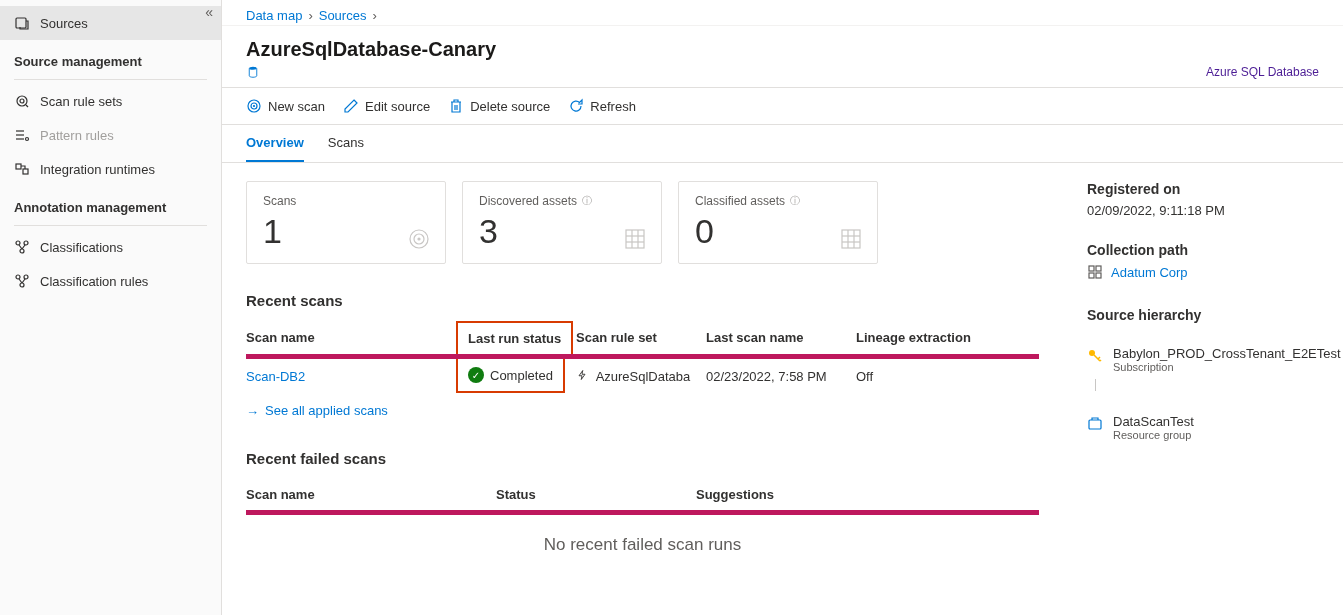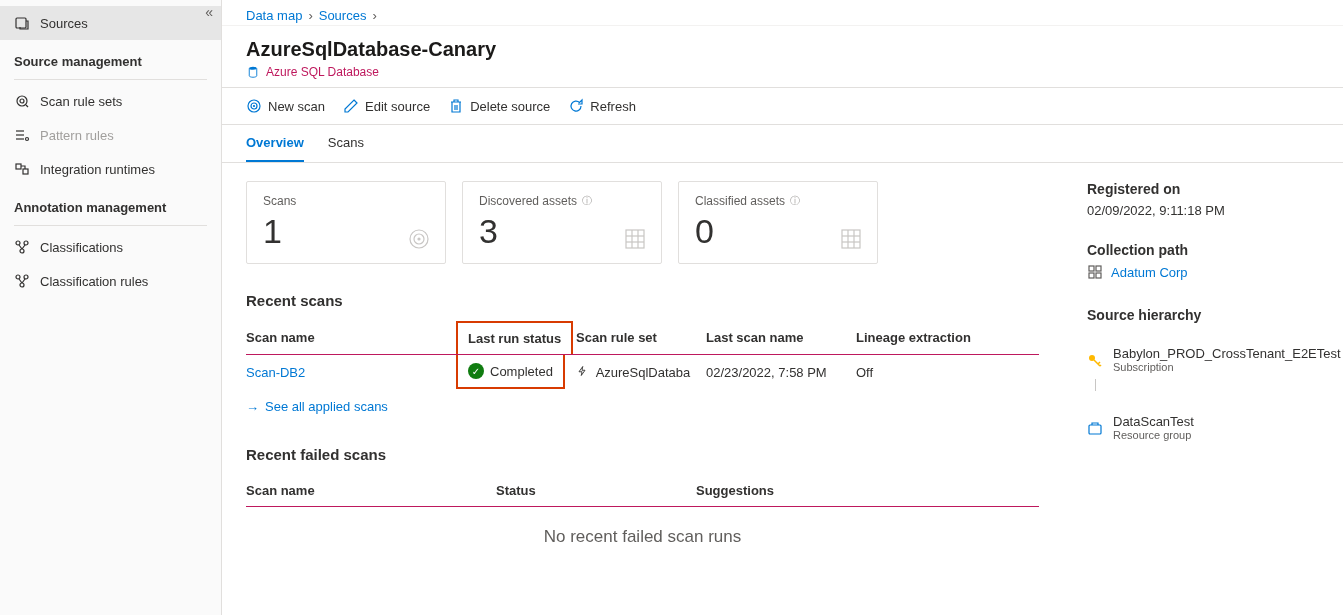--- a/index.html
+++ b/index.html
@@ -15,21 +15,21 @@
   .sidebar-section { font-size: 13px; font-weight: 600; padding: 14px 14px 6px 14px; color: #323130; }
   .sidebar-divider { border: none; border-top: 1px solid #e1dfdd; margin: 4px 14px; }
   
   .main { flex: 1; display: flex; flex-direction: column; overflow: hidden; }
   .breadcrumb { display: flex; align-items: flex-end; padding: 8px 24px 2px 24px; font-size: 13px; color: #605e5c; border-bottom: 1px solid #f3f2f1; }
   .breadcrumb a { color: #0078d4; text-decoration: none; }
   .breadcrumb .sep { margin: 0 6px; color: #605e5c; }
   
   .title-area { padding: 12px 24px 8px 24px; }
   .page-title { font-size: 20px; font-weight: 600; color: #1b1a19; }
-  .subtype { display: flex; align-items: center; margin-top: 4px; font-size: 12px; color: #be185d; }
+  .subtype { display: flex; align-items: center; margin-top: 4px; font-size: 12px; color: #4c1d95; justify-content: space-between; }
   .subtype .db-icon { width: 14px; height: 14px; margin-right: 6px; color: #0078d4; display: inline-flex; align-items: center; justify-content: center; }
   
   .toolbar { display: flex; align-items: center; padding: 6px 24px; border-bottom: 1px solid #e1dfdd; border-top: 1px solid #e1dfdd; gap: 18px; }
   .toolbar-btn { display: inline-flex; align-items: center; font-size: 13px; color: #323130; cursor: pointer; padding: 4px 0; }
   .toolbar-btn .icon { width: 16px; height: 16px; margin-right: 6px; color: #0078d4; display: inline-flex; align-items: center; justify-content: center; }
   
   .tabs { display: flex; padding: 0 24px; border-bottom: 1px solid #e1dfdd; gap: 24px; }
   .tab { padding: 10px 0; font-size: 13px; color: #323130; cursor: pointer; border-bottom: 2px solid transparent; }
   .tab.active { color: #0078d4; border-bottom-color: #0078d4; font-weight: 600; }
   
@@ -43,21 +43,21 @@
   .cards { display: flex; gap: 16px; margin-bottom: 28px; }
   .card { border: 1px solid #e1dfdd; border-radius: 2px; padding: 12px 16px; width: 200px; position: relative; }
   .card-label { font-size: 12px; color: #605e5c; margin-bottom: 4px; display: flex; align-items: center; }
   .card-label .info-icon { margin-left: 4px; width: 12px; height: 12px; color: #a19f9d; display: inline-flex; align-items: center; justify-content: center; font-size: 10px; }
   .card-value { font-size: 34px; font-weight: 300; color: #323130; }
   .card-icon { position: absolute; right: 14px; bottom: 12px; width: 24px; height: 24px; color: #c8c6c4; }
   
   .section-title { font-size: 15px; font-weight: 600; margin-bottom: 12px; color: #323130; }
   .scan-table { width: 100%; border-collapse: collapse; font-size: 13px; }
   .scan-table th, .scan-table td { text-align: left; padding: 8px 10px 8px 0; vertical-align: middle; }
-  .scan-table th { font-weight: 600; color: #323130; border-bottom: 1px solid #be185d; }
+  .scan-table th { font-weight: 600; color: #323130; border-bottom: 5px solid #be185d; }
   .scan-table td { color: #323130; }
   .scan-table a { color: #0078d4; text-decoration: none; }
   
   .highlight-box { border: 2px solid #d83b01; display: inline-block; padding: 0; }
   .highlight-th { padding: 8px 10px 8px 10px !important; display: block; }
   .highlight-td { padding: 8px 10px 8px 10px !important; display: flex; align-items: center; }
   
   .status-success { display: inline-flex; align-items: center; }
   .status-success .check { width: 16px; height: 16px; border-radius: 50%; background: #107c10; color: white; display: inline-flex; align-items: center; justify-content: center; font-size: 10px; margin-right: 6px; }
   
@@ -66,21 +66,21 @@
   .ruleset-icon { margin-right: 4px; color: #323130; }
   
   .empty-msg { text-align: center; color: #605e5c; font-size: 17px; padding: 20px 0; }
   
   .info-section { margin-bottom: 24px; }
   .info-label { font-size: 14px; font-weight: 600; margin-bottom: 6px; color: #323130; }
   .info-value { font-size: 13px; color: #323130; }
   .collection-link { display: inline-flex; align-items: center; color: #0078d4; text-decoration: none; font-size: 13px; }
   .collection-link .icon { width: 16px; height: 16px; margin-right: 8px; color: #605e5c; }
   
-  .hier-item { display: flex; align-items: center; margin-bottom: 6px; margin-top: 23px; }
+  .hier-item { display: flex; align-items: flex-start; margin-bottom: 6px; margin-top: 23px; }
   .hier-item .hicon { width: 16px; height: 16px; margin-right: 10px; margin-top: 2px; flex-shrink: 0; }
   .hier-item .hname { font-size: 13px; color: #323130; }
   .hier-item .htype { font-size: 11px; color: #605e5c; }
   .hier-connector { width: 1px; height: 12px; background: #c8c6c4; margin: 2px 0 2px 8px; }
   
   svg { display: block; }
 </style>
 </head>
 <body>
 

